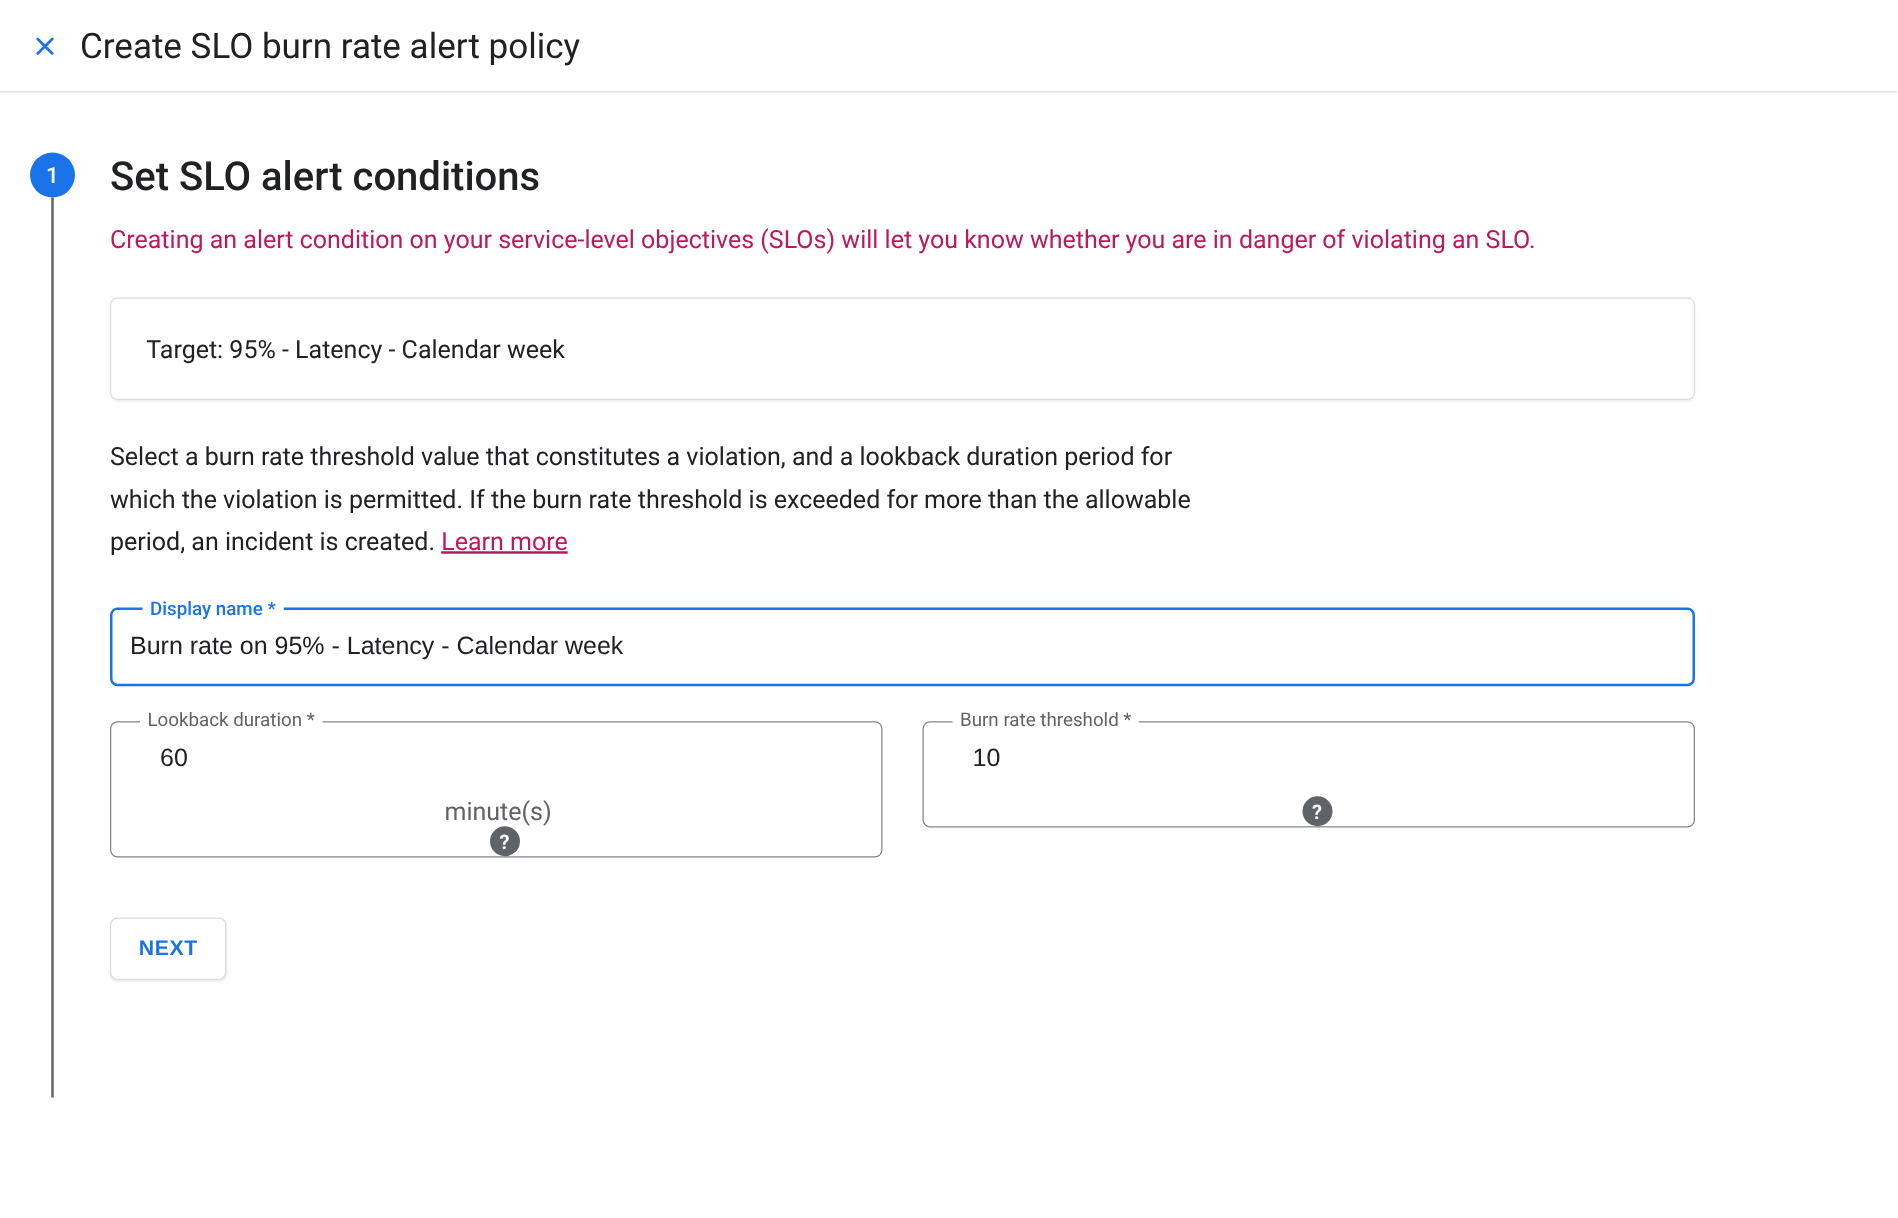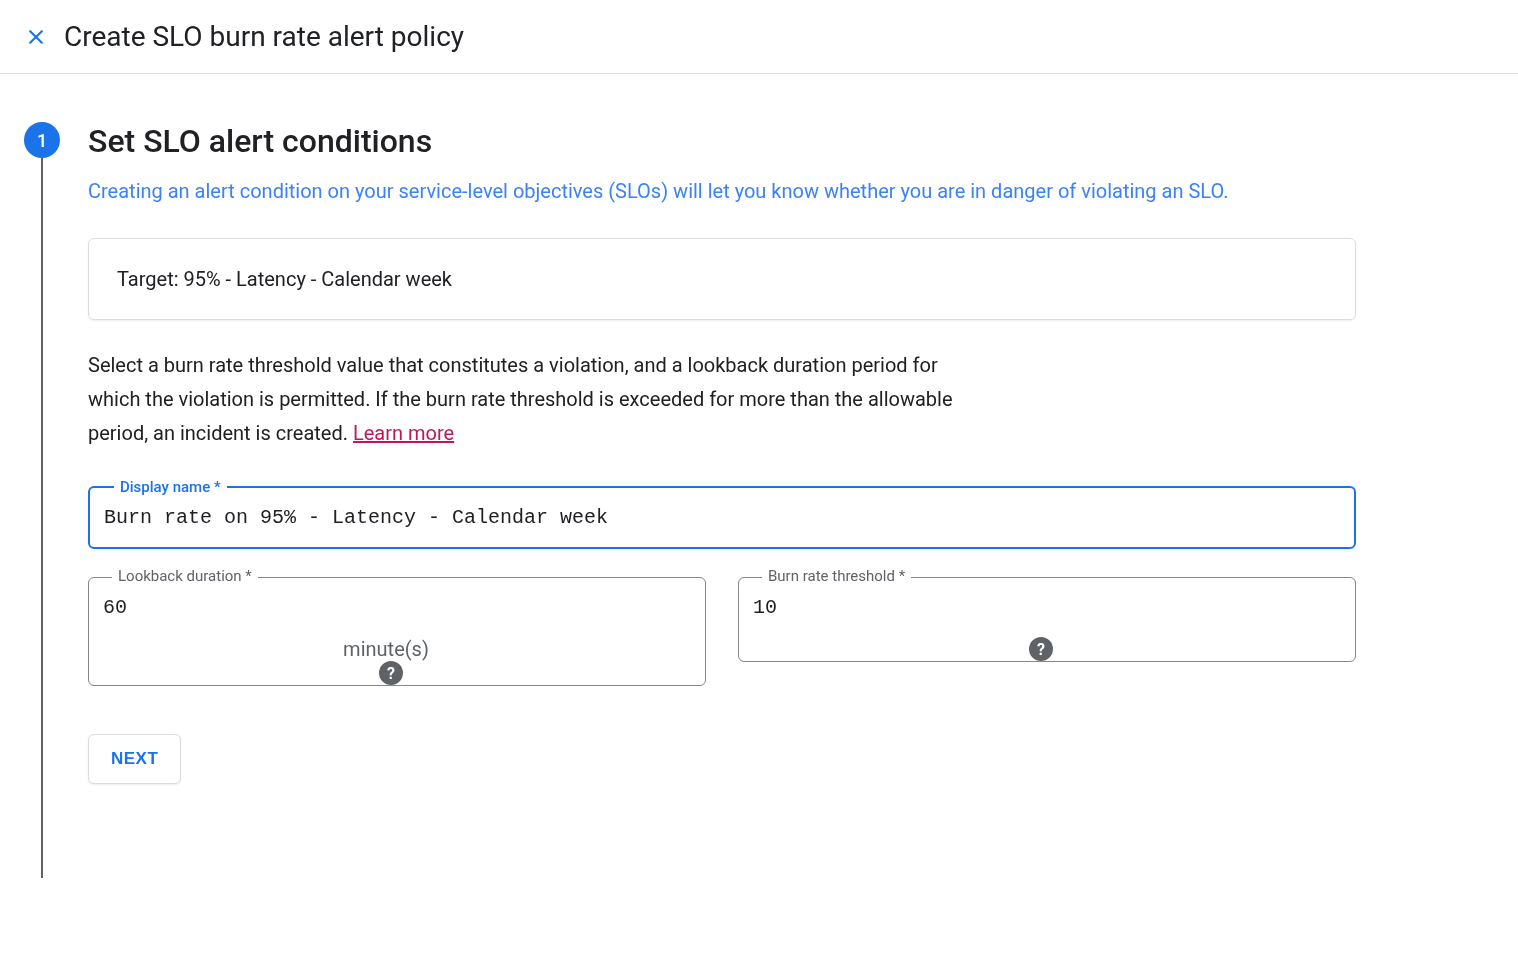--- a/index.html
+++ b/index.html
@@ -71,21 +71,21 @@
     }
     .step-title {
       font-size: 32px;
       font-weight: 500;
       color: #202124;
       margin-bottom: 16px;
       line-height: 1.2;
     }
     .step-desc {
       font-size: 20px;
-      color: #3b82f6;
+      color: #be185d;
       line-height: 1.5;
       margin-bottom: 32px;
     }
     .target-card {
       border: 1px solid #dadce0;
       border-radius: 6px;
       padding: 28px 28px;
       margin-bottom: 28px;
       box-shadow: 0 1px 2px rgba(60,64,67,0.08);
     }
@@ -116,20 +116,21 @@
       margin-bottom: 28px;
     }
     .field-focused {
       border: 2px solid #1a73e8;
       border-radius: 6px;
       padding: 0;
     }
     .field-normal {
       border: 1px solid #80868b;
       border-radius: 6px;
+      padding-left: 25px;
     }
     .field-label {
       position: absolute;
       top: -10px;
       left: 24px;
       background: #fff;
       padding: 0 6px;
       font-size: 15px;
       color: #5f6368;
     }
@@ -138,21 +139,21 @@
       font-weight: 500;
     }
     .field-input {
       width: 100%;
       border: none;
       outline: none;
       padding: 18px 14px;
       font-size: 20px;
       color: #202124;
       background: transparent;
-      font-family: Liberation Mono, monospace;
+      font-family: Liberation Sans, sans-serif;
     }
     .field-row {
       display: flex;
       gap: 32px;
       margin-bottom: 48px;
     }
     .field-col {
       flex: 1;
       position: relative;
     }

